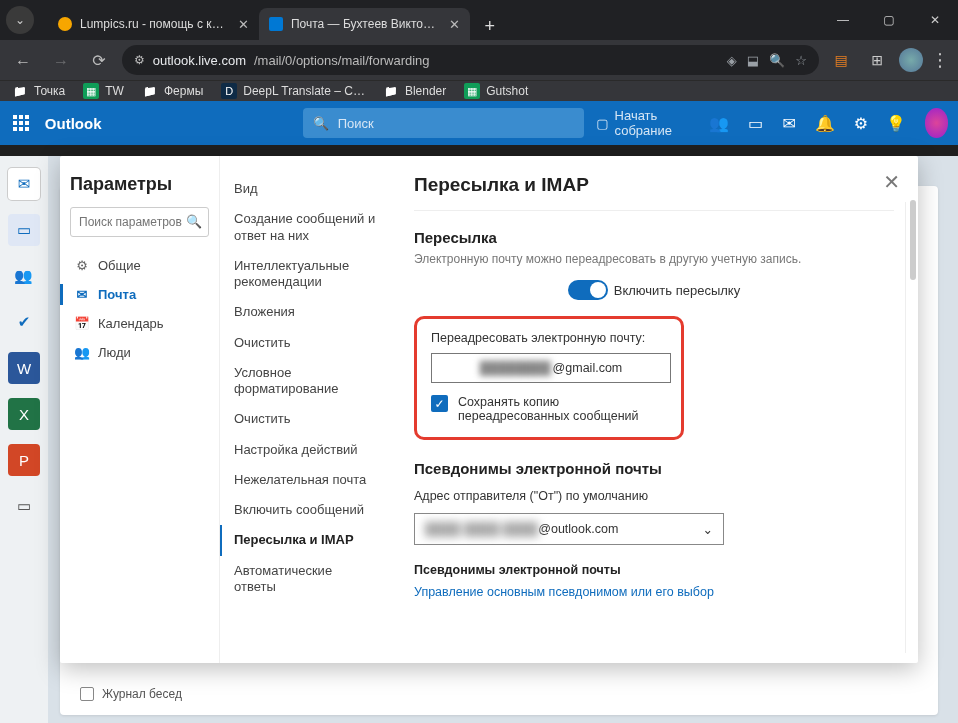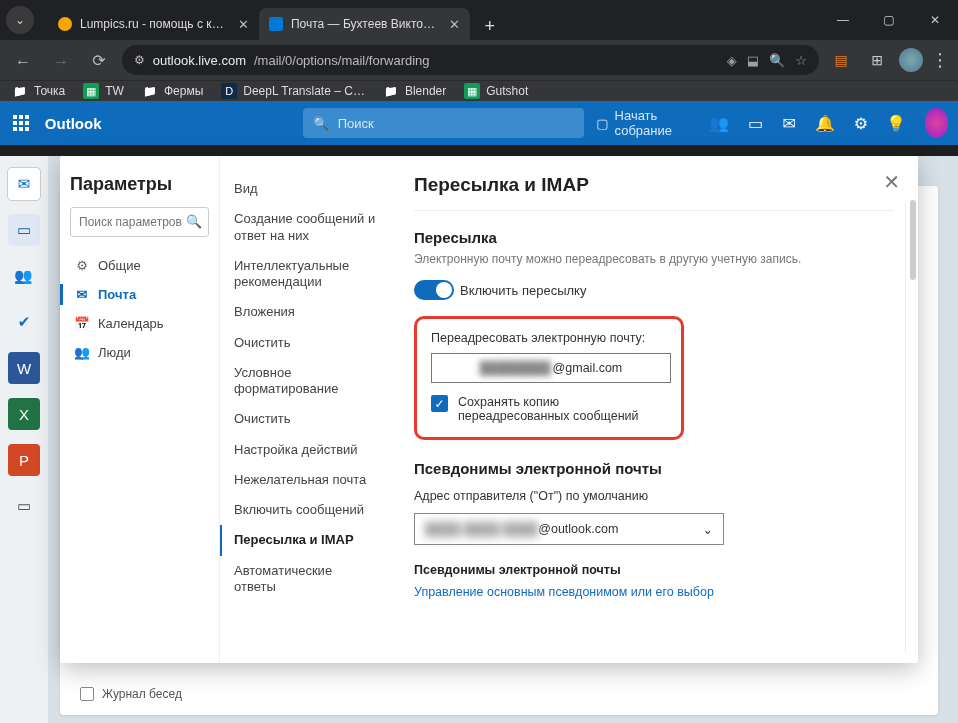--- a/index.html
+++ b/index.html
@@ -75,21 +75,21 @@
 .modal-col2 { width:170px; padding:18px 4px 18px 0; font-size:13px; }
 .sub { padding:7px 10px 7px 14px; color:#444; cursor:pointer; line-height:1.25;}
 .sub.active { font-weight:600; border-left:2px solid #0f6cbd; padding-left:12px; color:#222;}
 
 .modal-col3 { flex:1; padding:18px 24px 18px 24px; position:relative; overflow:hidden;}
 .modal-close{position:absolute; right:18px; top:14px; font-size:20px; color:#777;}
 .m-title{ font-size:19px; font-weight:600; color:#222; margin-bottom:14px;}
 .sep{height:1px; background:#eee; margin:0 0 18px;}
 .sect-h{font-size:15px; font-weight:600; color:#222; margin-bottom:6px;}
 .sect-p{font-size:12px; color:#777; margin-bottom:14px;}
-.toggle-row{display:flex; align-items:center; gap:6px; font-size:13px; color:#333; margin-bottom:16px;}
+.toggle-row{display:flex; align-items:center; gap:6px; font-size:13px; color:#333; margin-bottom:16px;justify-content:center;}
 .toggle{width:40px;height:20px;border-radius:10px;background:#0f6cbd;position:relative;}
 .toggle::after{content:"";position:absolute;right:2px;top:2px;width:16px;height:16px;border-radius:50%;background:#fff;}
 .highlight-box{ border:3px solid #e43b2e; border-radius:10px; padding:12px 14px 14px; width:270px; margin-bottom:20px;}
 .field-label{font-size:12.5px; color:#333; margin-bottom:8px;}
 .email-input{width:240px;height:30px;border:1px solid #777;padding:0 8px;font-size:12.5px;color:#333;display:flex;align-items:center;justify-content:center;}
 .email-input .blur{filter:blur(3px); color:#888; margin-right:2px;}
 .check-row{display:flex; gap:10px; margin-top:12px; font-size:12.5px; color:#333; align-items:flex-start;}
 .checkbox{width:17px;height:17px;background:#0f6cbd;border-radius:2px;display:flex;align-items:center;justify-content:center;color:#fff;font-size:12px;flex-shrink:0;}
 .alias-h{font-size:15px;font-weight:600;color:#222;margin:6px 0 12px;}
 .alias-label{font-size:12.5px;color:#333;margin-bottom:10px;}

